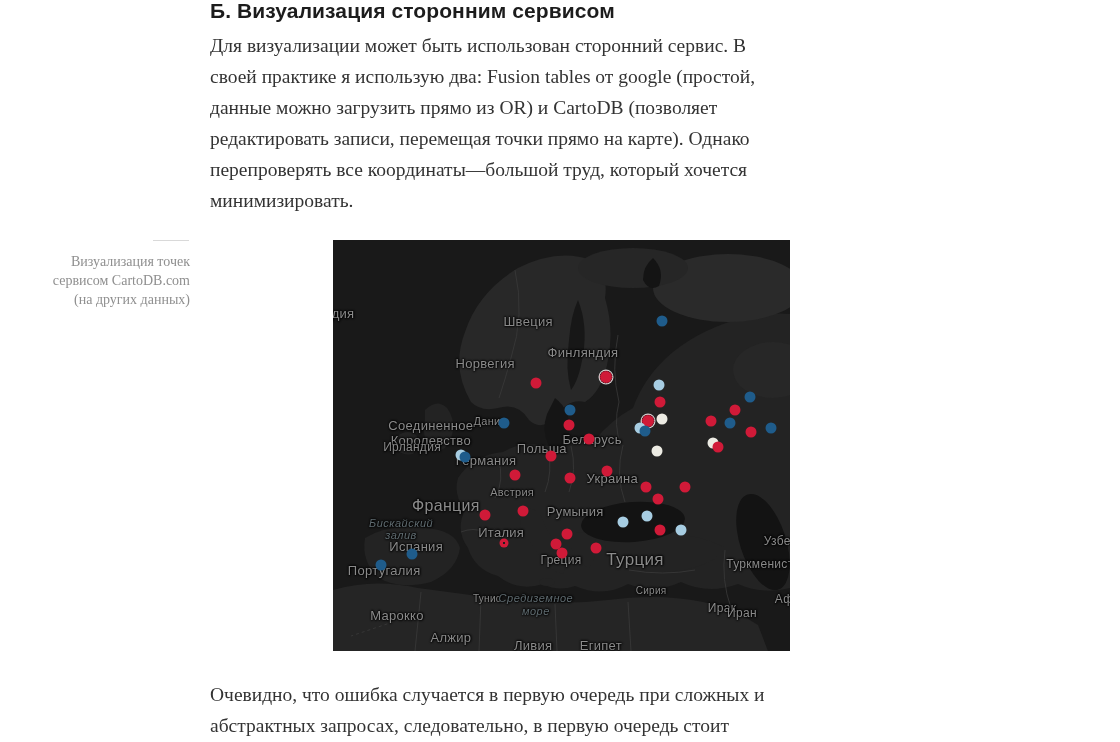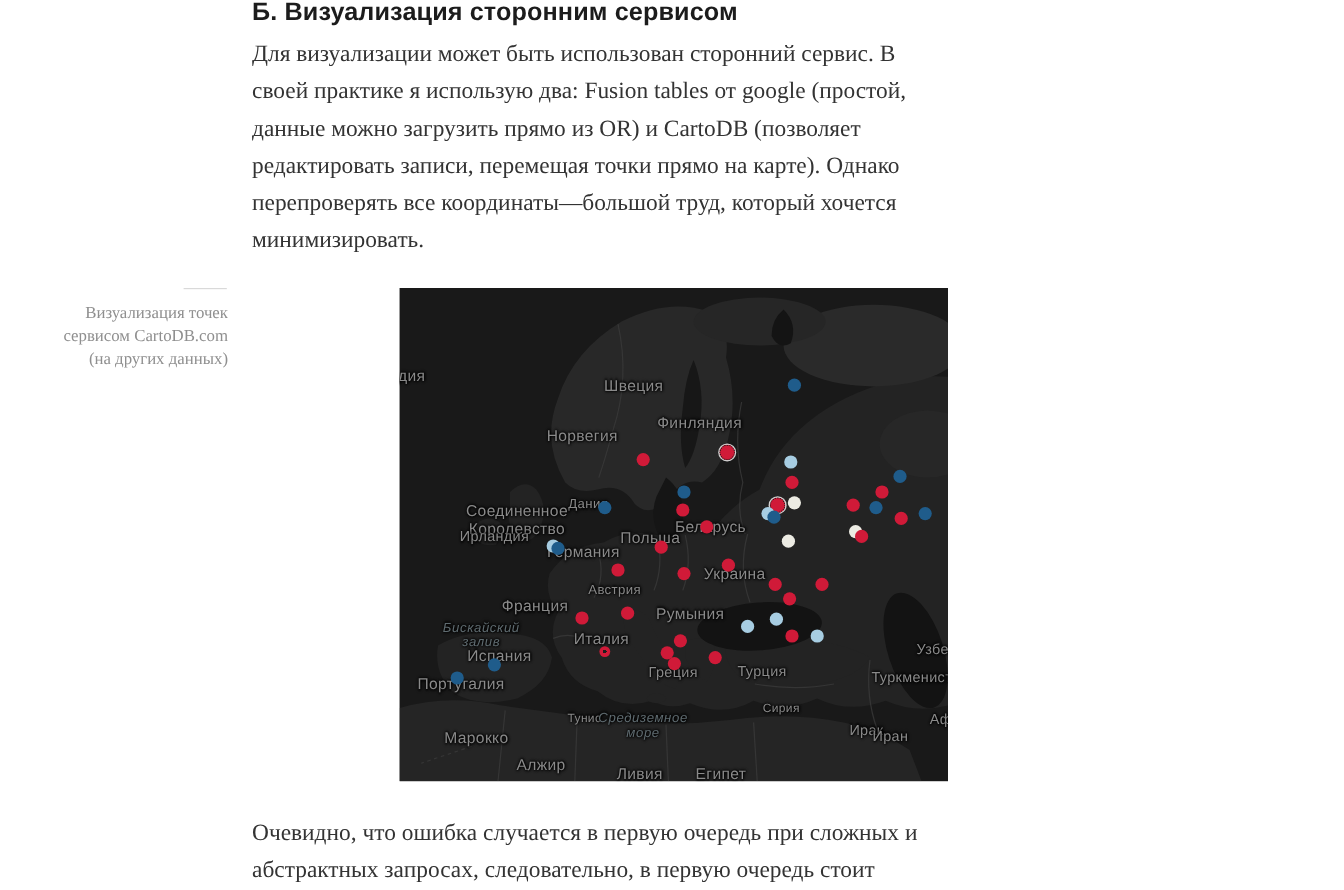--- a/index.html
+++ b/index.html
@@ -102,30 +102,30 @@
       <div class="map-label" style="left: 33.3%; top: 30.2%; font-size: 13px;">Норвегия</div>
       <div class="map-label" style="left: 54.7%; top: 27.5%; font-size: 13px;">Финляндия</div>
       <div class="map-label" style="left: 34.4%; top: 44%; font-size: 11px;">Дания</div>
       <div class="map-label" style="left: 21.4%; top: 47.2%; font-size: 13px;">Соединенное
 Королевство</div>
       <div class="map-label" style="left: 10.3%; top: 50.6%; font-size: 12px; margin-left: 32px;">Ирландия</div>
       <div class="map-label" style="left: 56.7%; top: 48.7%; font-size: 13px;">Беларусь</div>
       <div class="map-label" style="left: 45.7%; top: 50.9%; font-size: 13px;">Польша</div>
       <div class="map-label" style="left: 33.5%; top: 53.8%; font-size: 13px;">Германия</div>
       <div class="map-label" style="left: 39.2%; top: 61.3%; font-size: 11px;">Австрия</div>
-      <div class="map-label" style="left: 24.7%; top: 64.7%; font-size: 13px;">Франция</div>
+      <div class="map-label" style="left: 24.7%; top: 64.7%; font-size: 16px;">Франция</div>
       <div class="map-label" style="left: 61.1%; top: 58.2%; font-size: 13px;">Украина</div>
       <div class="map-label" style="left: 53%; top: 66.2%; font-size: 13px;">Румыния</div>
       <div class="map-label sea" style="left: 14.9%; top: 70.5%; font-size: 11px;">Бискайский
 залив</div>
       <div class="map-label" style="left: 36.8%; top: 71.3%; font-size: 13px;">Италия</div>
       <div class="map-label" style="left: 18.2%; top: 74.7%; font-size: 13px;">Испания</div>
       <div class="map-label" style="left: 11.2%; top: 80.5%; font-size: 13px;">Португалия</div>
       <div class="map-label" style="left: 49.9%; top: 78.1%; font-size: 12px;">Греция</div>
-      <div class="map-label" style="left: 66.1%; top: 77.9%; font-size: 12px; text-align: right;">Турция</div>
+      <div class="map-label" style="left: 66.1%; top: 77.9%; font-size: 17px; text-align: right;">Турция</div>
       <div class="map-label" style="left: 97.2%; top: 73.5%; font-size: 12px;">Узбе</div>
       <div class="map-label" style="left: 93.4%; top: 79.1%; font-size: 12px;">Туркменист</div>
       <div class="map-label" style="left: 98.7%; top: 87.6%; font-size: 12px;">Аф</div>
       <div class="map-label" style="left: 33.7%; top: 87.3%; font-size: 10px;">Тунис</div>
       <div class="map-label sea" style="left: 44.4%; top: 88.8%; font-size: 11px;">Средиземное
 море</div>
       <div class="map-label" style="left: 69.6%; top: 85.4%; font-size: 10px;">Сирия</div>
       <div class="map-label" style="left: 75.5%; top: 89.8%; font-size: 12px; margin-left: 44px;">Ирак</div>
       <div class="map-label" style="left: 89.5%; top: 91%; font-size: 12px;">Иран</div>
       <div class="map-label" style="left: 14%; top: 91.5%; font-size: 13px;">Марокко</div>

